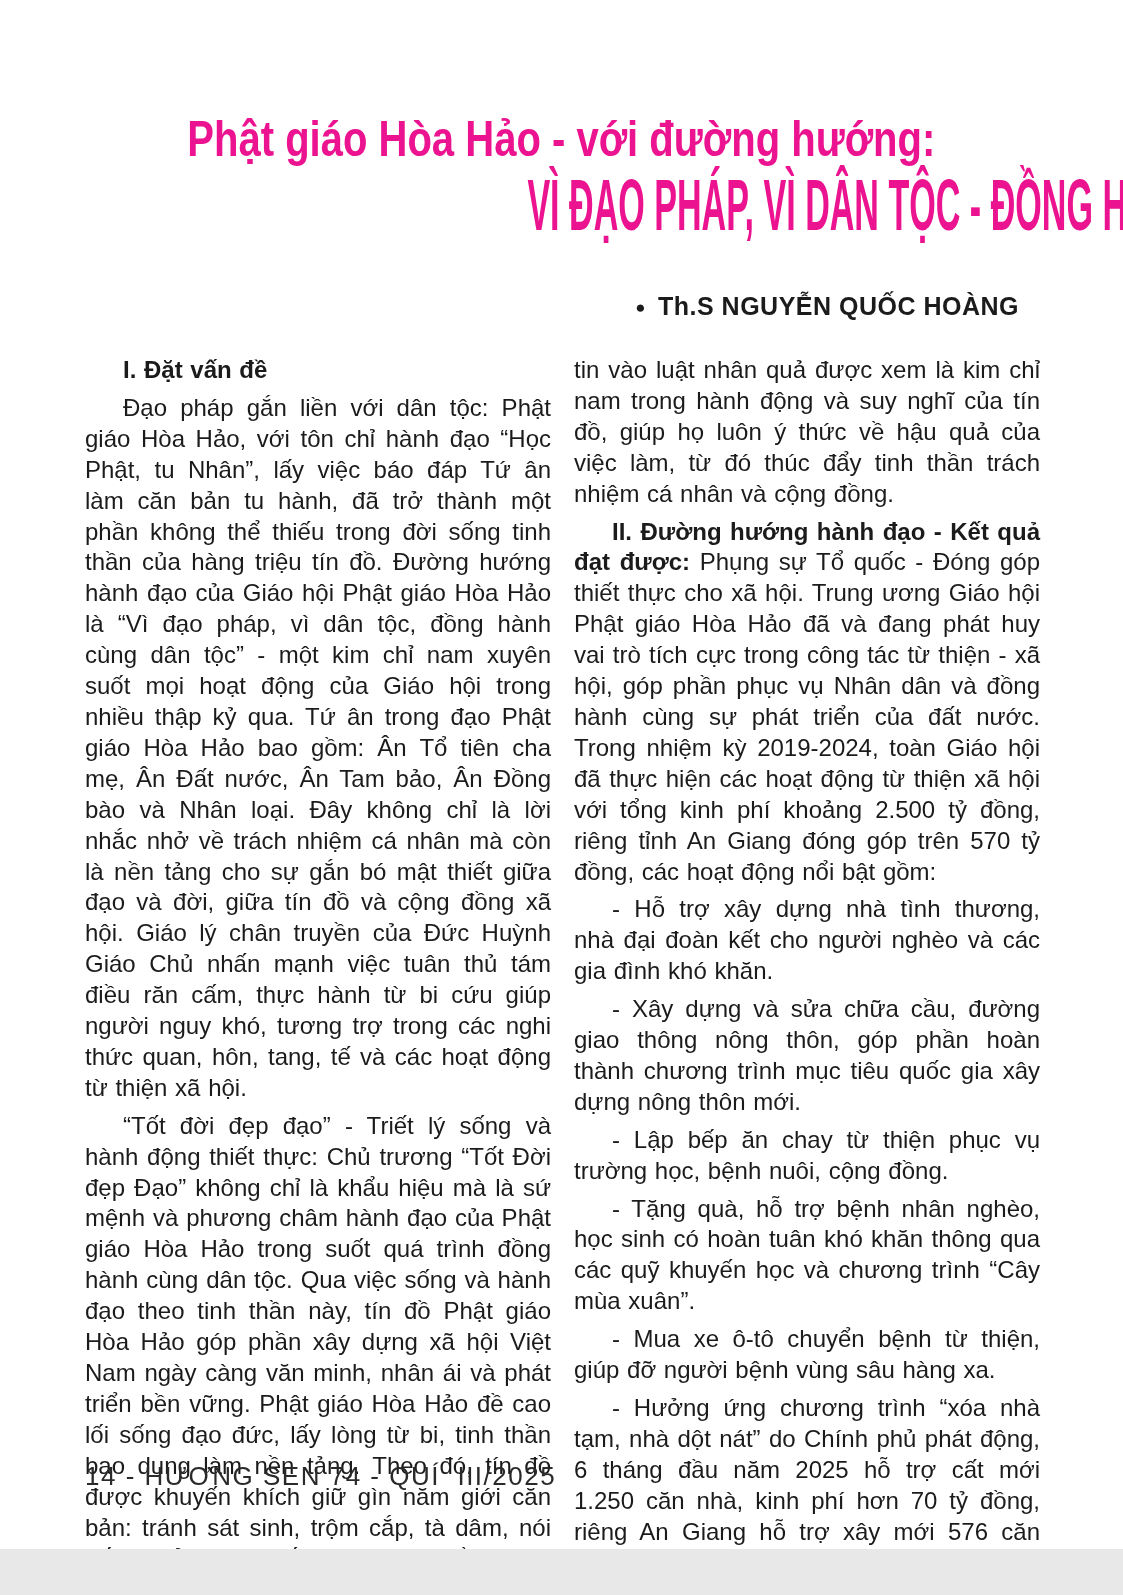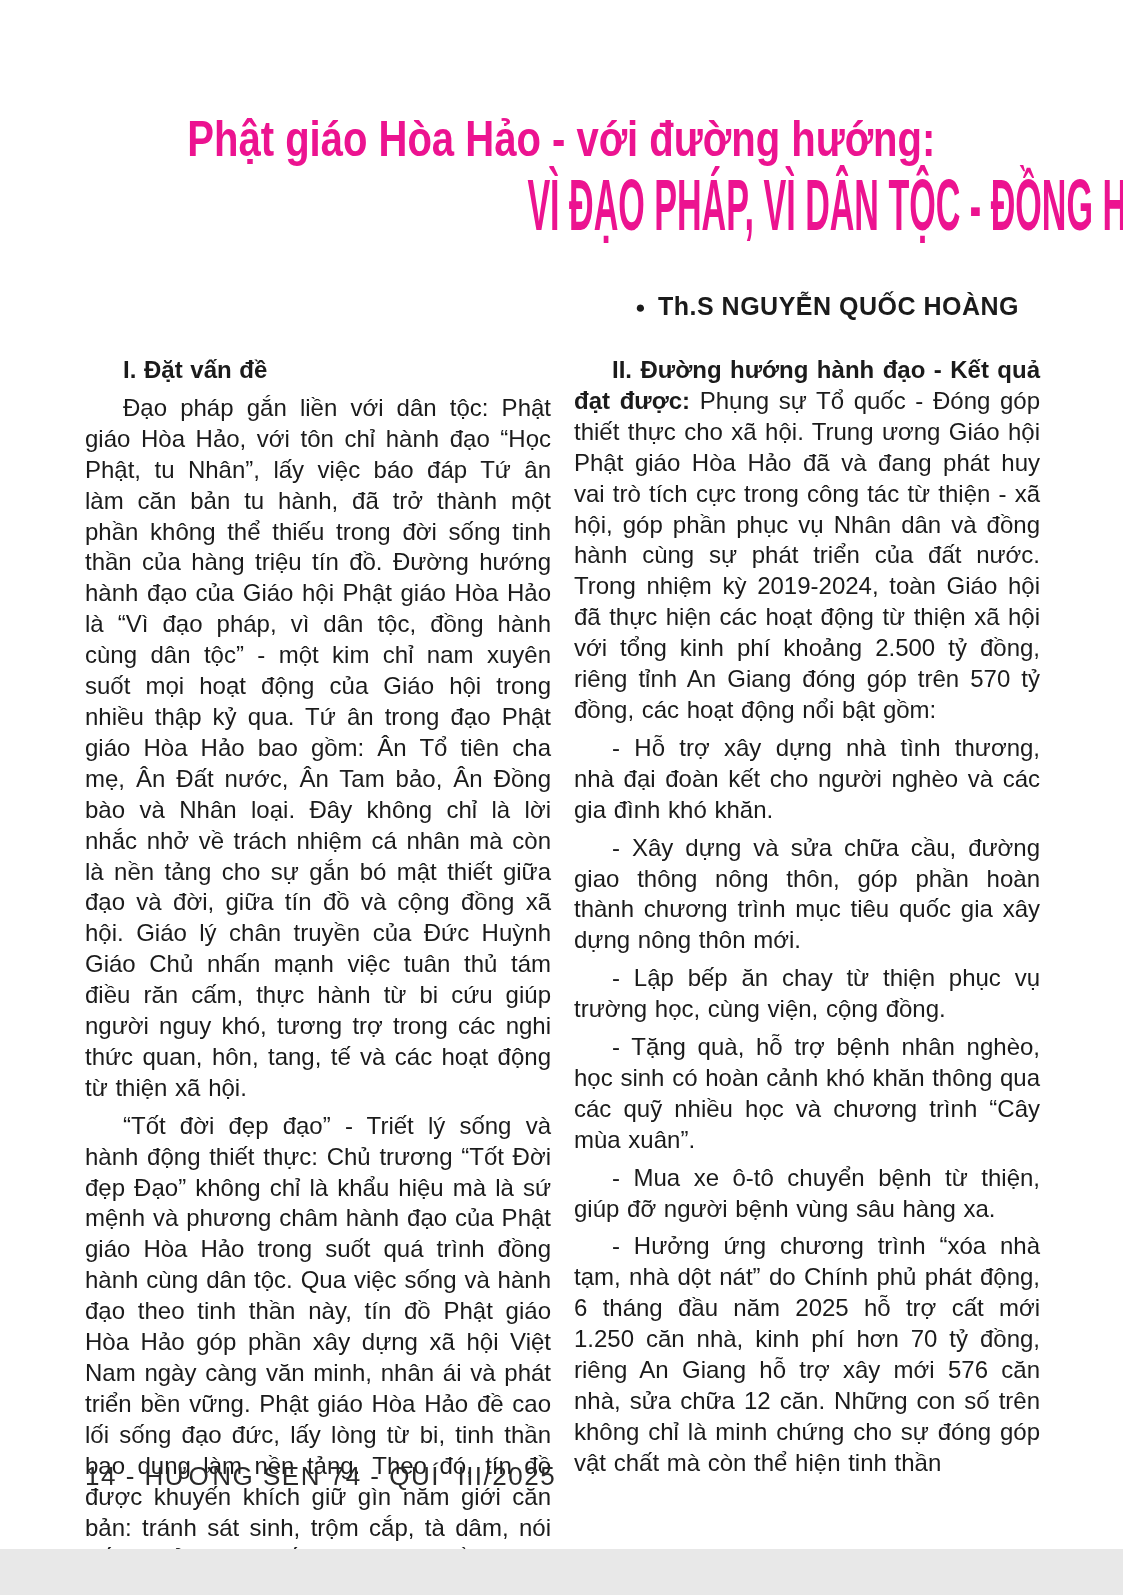--- a/index.html
+++ b/index.html
@@ -71,25 +71,26 @@
     <span class="bullet">●</span><span>Th.S NGUYỄN QUỐC HOÀNG</span>
   </div>
 
   <div class="columns">
     <div class="col">
         <p class="heading"><b>I. Đặt vấn đề</b></p>
         <p>Đạo pháp gắn liền với dân tộc: Phật giáo Hòa Hảo, với tôn chỉ hành đạo “Học Phật, tu Nhân”, lấy việc báo đáp Tứ ân làm căn bản tu hành, đã trở thành một phần không thể thiếu trong đời sống tinh thần của hàng triệu tín đồ. Đường hướng hành đạo của Giáo hội Phật giáo Hòa Hảo là “Vì đạo pháp, vì dân tộc, đồng hành cùng dân tộc” - một kim chỉ nam xuyên suốt mọi hoạt động của Giáo hội trong nhiều thập kỷ qua. Tứ ân trong đạo Phật giáo Hòa Hảo bao gồm: Ân Tổ tiên cha mẹ, Ân Đất nước, Ân Tam bảo, Ân Đồng bào và Nhân loại. Đây không chỉ là lời nhắc nhở về trách nhiệm cá nhân mà còn là nền tảng cho sự gắn bó mật thiết giữa đạo và đời, giữa tín đồ và cộng đồng xã hội. Giáo lý chân truyền của Đức Huỳnh Giáo Chủ nhấn mạnh việc tuân thủ tám điều răn cấm, thực hành từ bi cứu giúp người nguy khó, tương trợ trong các nghi thức quan, hôn, tang, tế và các hoạt động từ thiện xã hội.</p>
         <p>“Tốt đời đẹp đạo” - Triết lý sống và hành động thiết thực: Chủ trương “Tốt Đời đẹp Đạo” không chỉ là khẩu hiệu mà là sứ mệnh và phương châm hành đạo của Phật giáo Hòa Hảo trong suốt quá trình đồng hành cùng dân tộc. Qua việc sống và hành đạo theo tinh thần này, tín đồ Phật giáo Hòa Hảo góp phần xây dựng xã hội Việt Nam ngày càng văn minh, nhân ái và phát triển bền vững. Phật giáo Hòa Hảo đề cao lối sống đạo đức, lấy lòng từ bi, tinh thần bao dung làm nền tảng. Theo đó, tín đồ được khuyến khích giữ gìn năm giới căn bản: tránh sát sinh, trộm cắp, tà dâm, nói dối và sử dụng chất gây nghiện, đồng thời nuôi dưỡng tư duy tích cực, hướng đến hòa bình và tự do. Đặc biệt, niềm</p>
       </div>
     <div class="col">
+        <p class="noindent">tin vào luật nhân quả được xem là kim chỉ nam trong hành động và suy nghĩ của tín đồ, giúp họ luôn ý thức về hậu quả của việc làm, từ đó thúc đẩy tinh thần trách nhiệm cá nhân và cộng đồng.</p>
         <p><b>II. Đường hướng hành đạo - Kết quả đạt được: </b>Phụng sự Tổ quốc - Đóng góp thiết thực cho xã hội. Trung ương Giáo hội Phật giáo Hòa Hảo đã và đang phát huy vai trò tích cực trong công tác từ thiện - xã hội, góp phần phục vụ Nhân dân và đồng hành cùng sự phát triển của đất nước. Trong nhiệm kỳ 2019-2024, toàn Giáo hội đã thực hiện các hoạt động từ thiện xã hội với tổng kinh phí khoảng 2.500 tỷ đồng, riêng tỉnh An Giang đóng góp trên 570 tỷ đồng, các hoạt động nổi bật gồm:</p>
         <p>- Hỗ trợ xây dựng nhà tình thương, nhà đại đoàn kết cho người nghèo và các gia đình khó khăn.</p>
         <p>- Xây dựng và sửa chữa cầu, đường giao thông nông thôn, góp phần hoàn thành chương trình mục tiêu quốc gia xây dựng nông thôn mới.</p>
-        <p>- Lập bếp ăn chay từ thiện phục vụ trường học, cùng viện, cộng đồng.</p>
-        <p>- Tặng quà, hỗ trợ bệnh nhân nghèo, học sinh có hoàn cảnh khó khăn thông qua các quỹ nhiều học và chương trình “Cây mùa xuân”.</p>
+        <p>- Lập bếp ăn chay từ thiện phục vụ trường học, bệnh nuôi, cộng đồng.</p>
+        <p>- Tặng quà, hỗ trợ bệnh nhân nghèo, học sinh có hoàn tuân khó khăn thông qua các quỹ khuyến học và chương trình “Cây mùa xuân”.</p>
         <p>- Mua xe ô-tô chuyển bệnh từ thiện, giúp đỡ người bệnh vùng sâu hàng xa.</p>
         <p>- Hưởng ứng chương trình “xóa nhà tạm, nhà dột nát” do Chính phủ phát động, 6 tháng đầu năm 2025 hỗ trợ cất mới 1.250 căn nhà, kinh phí hơn 70 tỷ đồng, riêng An Giang hỗ trợ xây mới 576 căn nhà, sửa chữa 12 căn. Những con số trên không chỉ là minh chứng cho sự đóng góp vật chất mà còn thể hiện tinh thần</p>
       </div>
   </div>
 
   <div class="footer">14 - HƯƠNG SEN 74 - QUÍ  III/2025</div>
 
 </div>
 
 </body></html>

